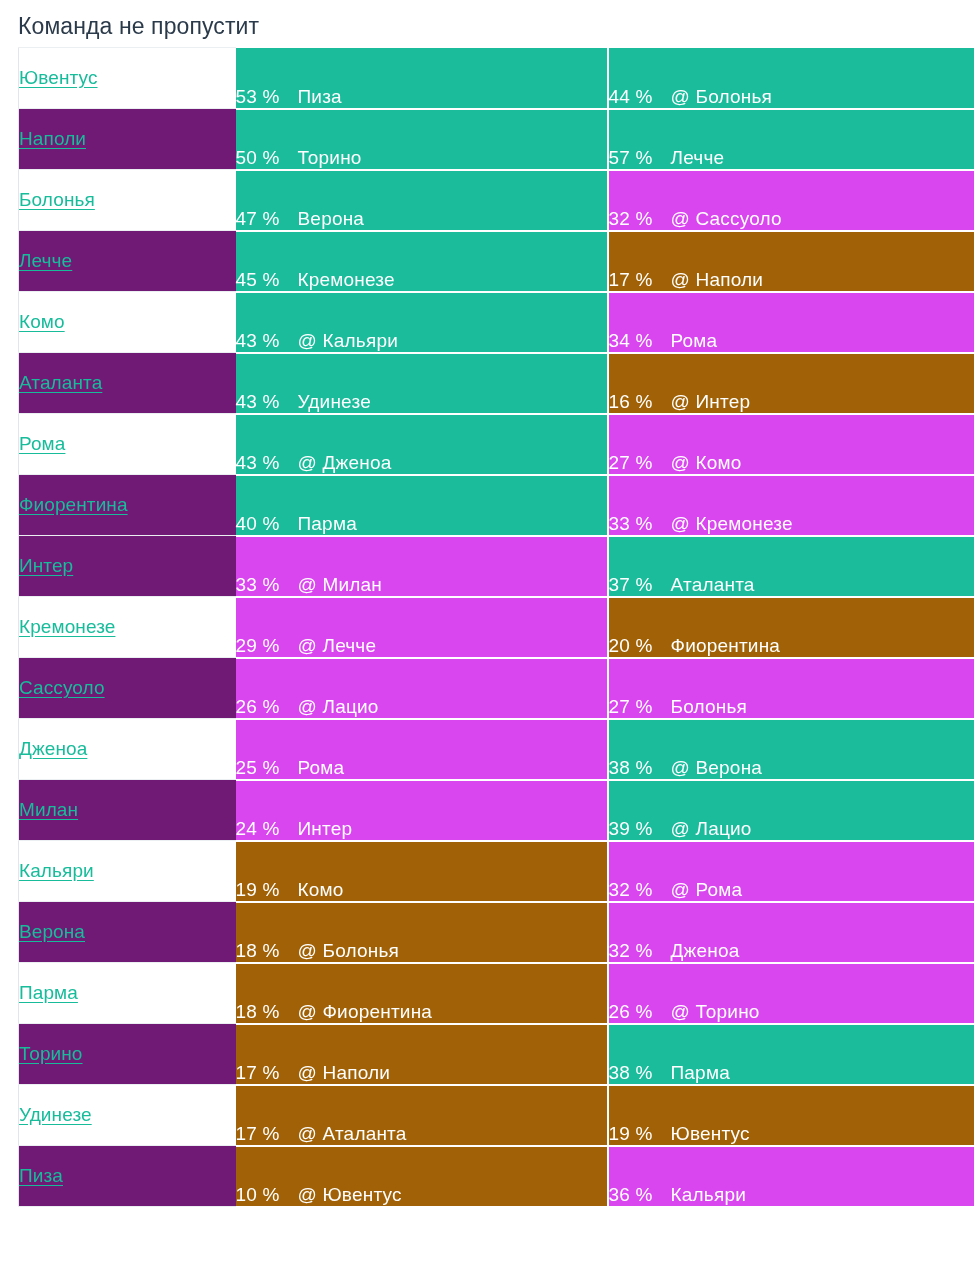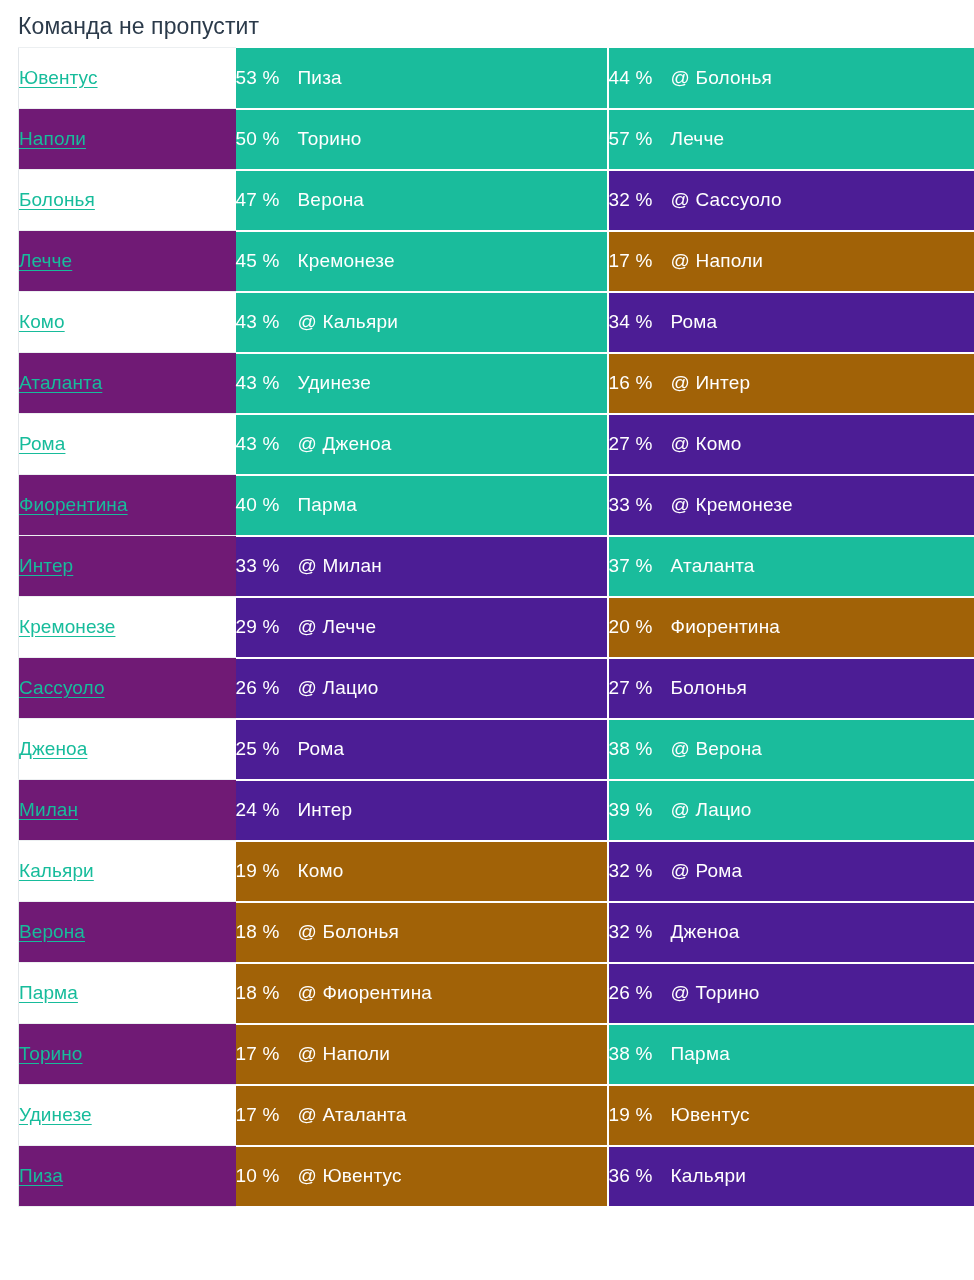--- a/index.html
+++ b/index.html
@@ -85,40 +85,40 @@
     box-sizing: border-box;
     border-bottom: 2px solid #ffffff;
     border-right: 2px solid #ffffff;
     padding-left: 14px;
   }
   td.match-cell.mid  { width: 372px; }
   td.match-cell.right{ width: 367px; border-right: none; }
 
   .cell-inner {
     display: flex;
-    align-items: center;
+    align-items: flex-end;
     height: 100%;
   }
   .pct {
     font-size: 19px;
     font-weight: 400;
     width: 62px;
     flex: 0 0 62px;
     white-space: nowrap;
     letter-spacing: 0.2px;
   }
   .opp {
     font-size: 19px;
     font-weight: 400;
     white-space: nowrap;
     letter-spacing: 0.2px;
   }
 
   .bg-green  { background: #1abc9c; }
-  .bg-orange { background: #4c1d95; }
+  .bg-orange { background: #d946ef; }
   .bg-red    { background: #a16207; }
 </style>
 </head>
 <body>
 
 <div id="page">
 
   <h1 id="page-title">Команда не пропустит</h1>
 
   <div id="table-wrap">

